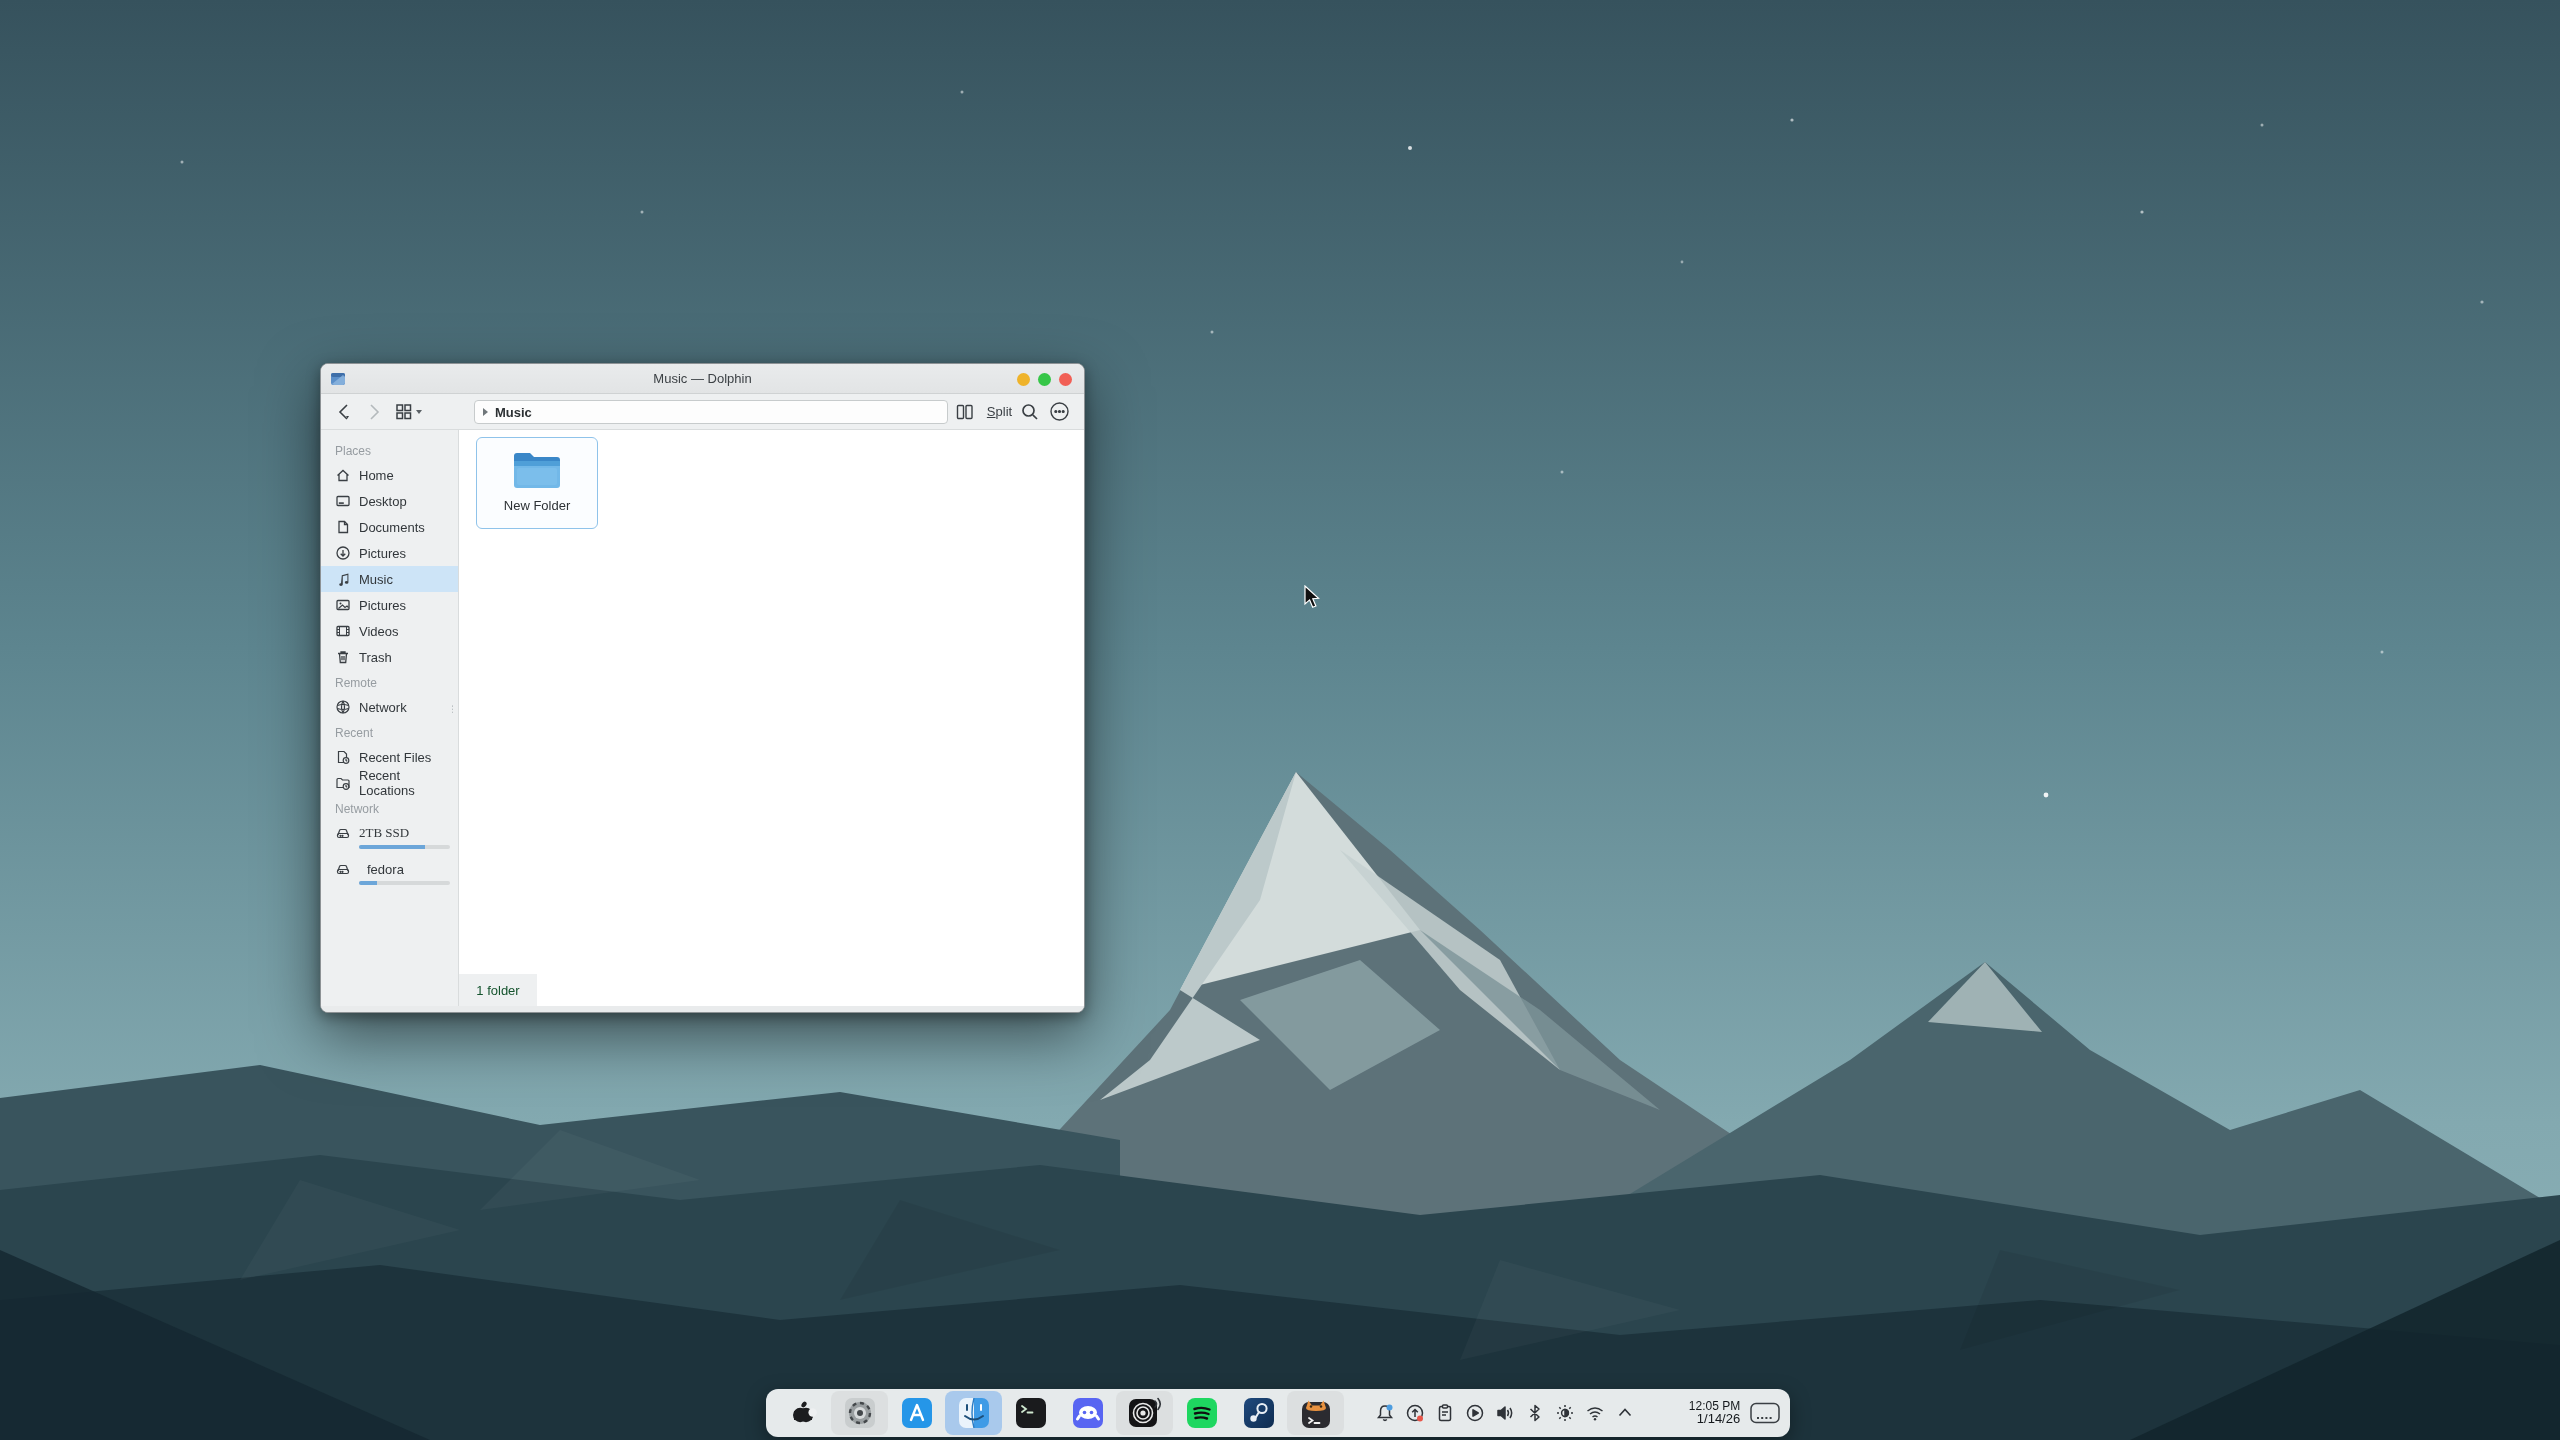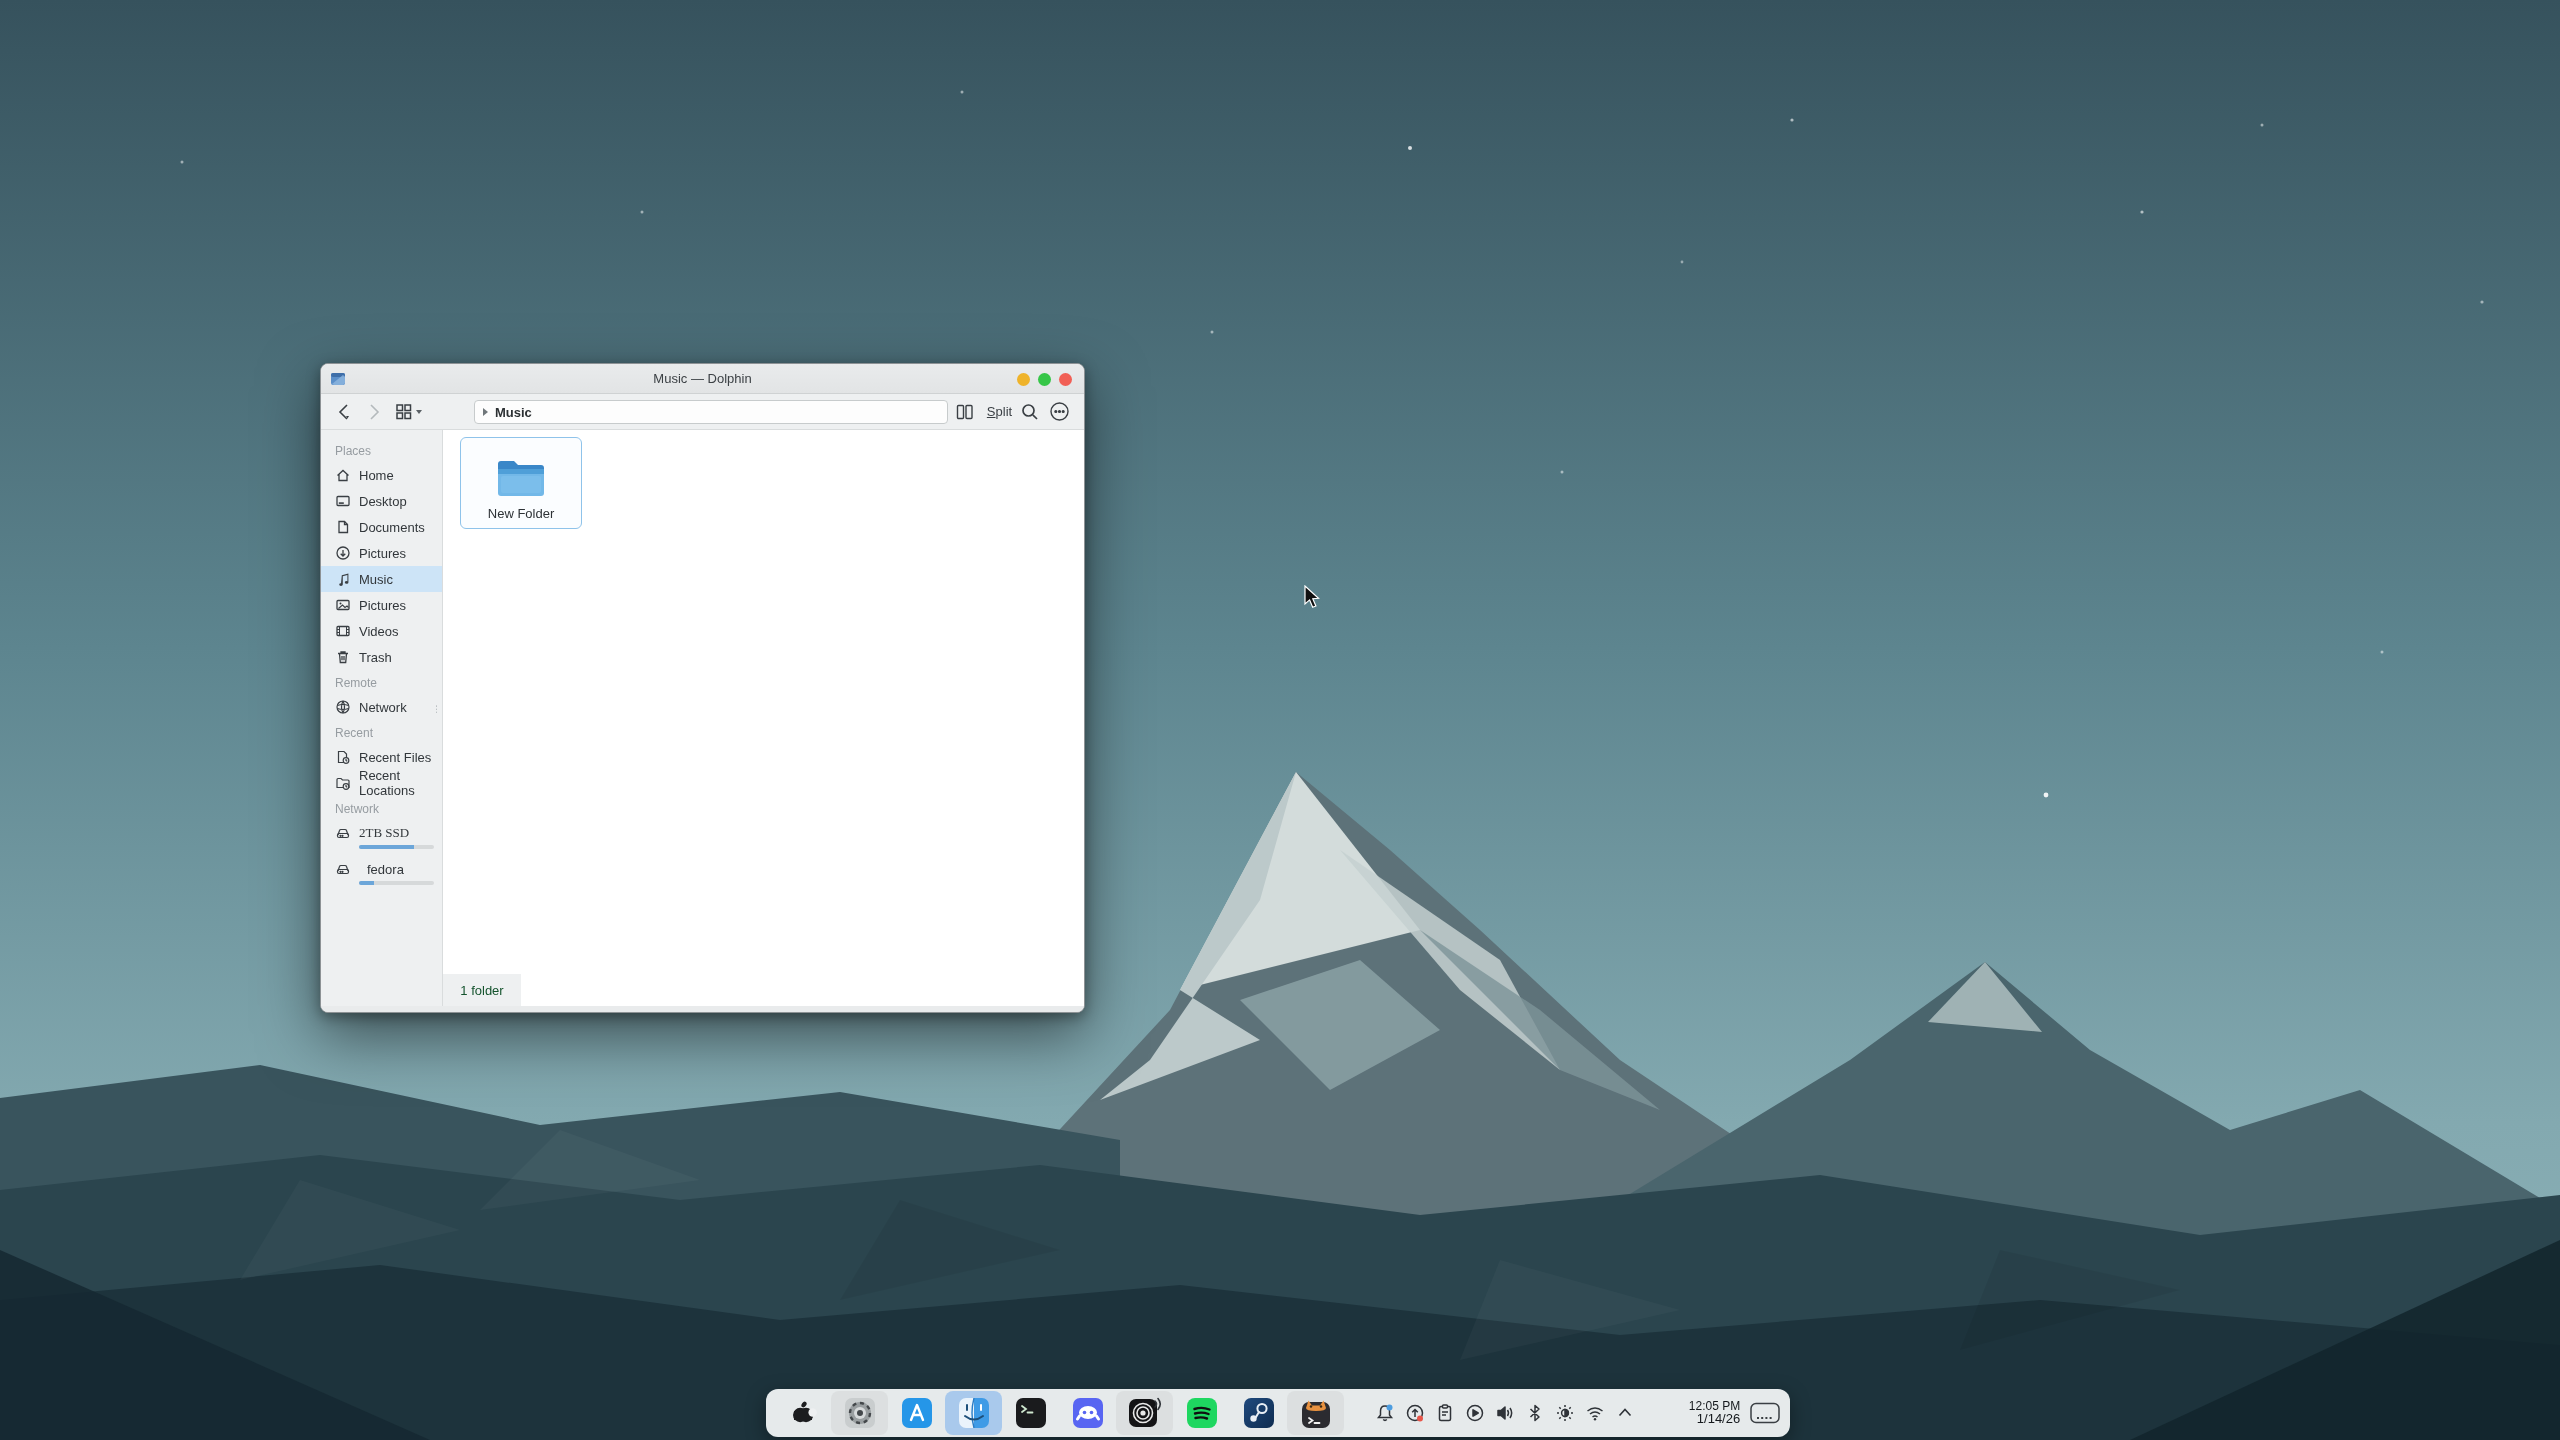--- a/index.html
+++ b/index.html
@@ -41,37 +41,37 @@
   }
   #breadcrumb .crumb-arrow { width:0; height:0; border-left:5px solid #70777b; border-top:4px solid transparent; border-bottom:4px solid transparent; }
   #breadcrumb .crumb-text { font-size:13px; font-weight:bold; color:#2c3033; }
   #btn-split { position:absolute; left:634px; width:58px; gap:13px; font-size:13px; }
   #btn-split .mnemonic { text-decoration:underline; }
   #btn-search { position:absolute; left:696px; width:26px; }
   #btn-menu { position:absolute; left:724px; width:28px; }
 
   #window-body { flex:1 1 auto; display:flex; min-height:0; position:relative; }
   #sidebar {
-    width:122px; flex:0 0 auto; background:#eef0f1; border-right:1px solid #d9dcdd;
+    width:138px; flex:0 0 auto; background:#eef0f1; border-right:1px solid #d9dcdd;
     padding-top:8px; position:relative; font-size:13px; color:#32373b;
   }
   .side-header { color:#969ca1; font-size:12px; padding:6px 0 4px 14px; }
   .side-item { display:flex; align-items:center; gap:8px; height:26px; padding-left:14px; }
   .side-item svg { flex:0 0 auto; }
   .side-item.selected { background:#cde4f7; }
   .device-block { padding:2px 0 3px 0; }
   .device-bar { height:4px; background:#d6d9da; margin:1px 8px 4px 38px; border-radius:2px; overflow:hidden; }
   .device-bar .fill { height:100%; background:#6ca6d9; }
   #sidebar-handle { position:absolute; right:1px; top:278px; color:#a9afb3; font-size:9px; letter-spacing:0; line-height:3px; }
 
   #content { flex:1 1 auto; background:#ffffff; position:relative; }
   .file-item {
     position:absolute; left:17px; top:7px; width:122px; height:92px;
     border:1px solid #8fc3ea; border-radius:6px; background:#fbfdff;
-    display:flex; flex-direction:column; align-items:center; justify-content:flex-end; padding-bottom:7px;
+    display:flex; flex-direction:column; align-items:center; justify-content:flex-end; padding-bottom:15px;
   }
   .file-item .file-label { font-size:13px; color:#2e3236; margin-top:4px; }
   #status-patch {
     position:absolute; left:0; bottom:0; width:78px; height:32px; background:#eef0f1;
     display:flex; align-items:center; justify-content:center; font-size:13px; color:#14532d;
   }
   #bottom-strip { height:6px; background:#e9ebec; flex:0 0 auto; }
 
   
   #dock {

